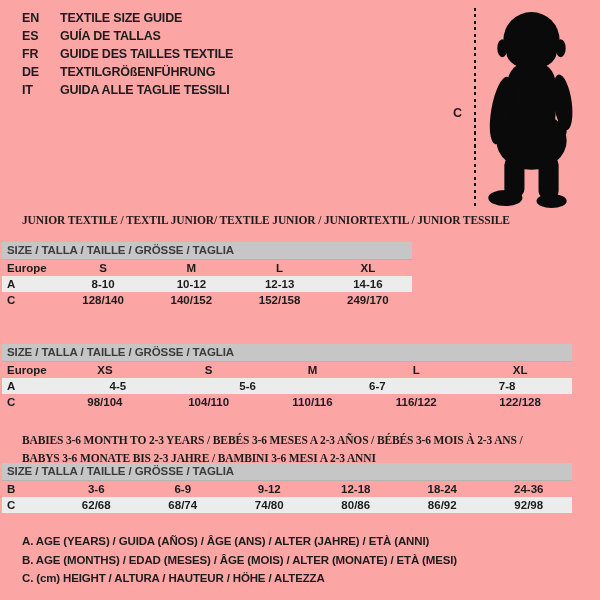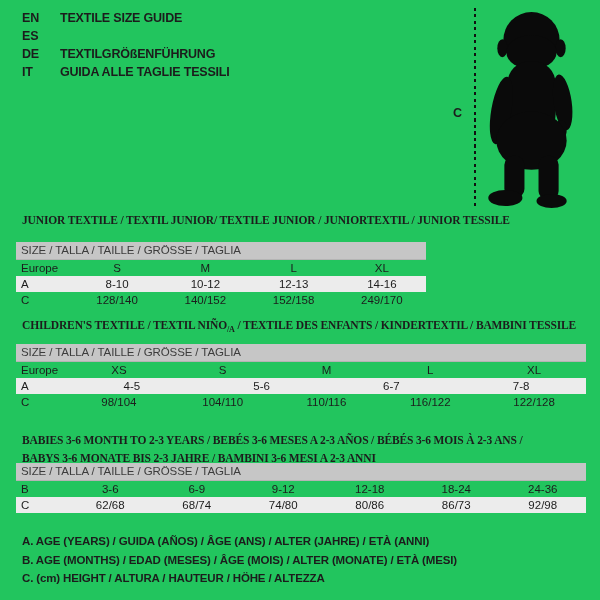--- a/index.html
+++ b/index.html
@@ -1,37 +1,37 @@
 <!DOCTYPE html>
 <html><head>
 <meta charset="utf-8">
 <style>
   html,body{margin:0;padding:0;background:#fff;}
   .canvas{
-    position:relative;width:600px;height:600px;background:#22c55e;overflow:hidden;
+    position:relative;width:600px;height:600px;background:#fca5a5;overflow:hidden;
     font-family:"Liberation Sans", sans-serif;color:#1c1c1c;
     -webkit-font-smoothing:antialiased;
   }
   
   .legend{position:absolute;left:22px;top:9px;}
   .legend-row{display:flex;height:18px;line-height:18px;font-size:12.5px;font-weight:bold;letter-spacing:-0.2px;}
   .legend-code{width:38px;}
   
   .measure-line{
     position:absolute;left:474px;top:8px;width:2px;height:200px;
     background:repeating-linear-gradient(to bottom,#111 0 3px,transparent 3px 6.5px);
   }
   .measure-label{position:absolute;left:453px;top:106px;font-size:12.5px;font-weight:bold;}
   .baby-svg{position:absolute;left:480px;top:7px;}
   
   .section-title{position:absolute;left:22px;font-size:11.5px;font-weight:bold;letter-spacing:-0.15px;white-space:nowrap;font-family:Liberation Serif, serif;}
   .section-title .twoline{line-height:17.5px;}
   sub.small-sub{font-size:8px;}
   
-  .table{position:absolute;left:16px;}
+  .table{position:absolute;left:2px;font-weight:bold;}
   .t1{width:410px;} .t2{width:570px;} .t3{width:570px;}
   .thead{
     height:17px;line-height:17px;background:#c6c6c6;color:#3c3c3c;
     font-size:11.5px;padding-left:5px;border-bottom:1px solid #b4b4b4;
     letter-spacing:-0.1px;
   }
   .trow{display:flex;height:16px;line-height:16px;font-size:11.5px;justify-content:space-between;}
   .trow.alt{background:#ececec;}
   .rlabel{padding-left:5px;}
   .t1 .rlabel{width:52px;}
@@ -46,20 +46,25 @@
 
 <div class="canvas">
 
   <div class="legend">
     <div class="legend-row">
       <span class="legend-code">EN</span>
       <span>TEXTILE SIZE GUIDE</span>
     </div>
     <div class="legend-row">
       <span class="legend-code">ES</span>
+      <span>GUÍA DE TALLAS</span>
+    </div>
+    <div class="legend-row">
+      <span class="legend-code">FR</span>
+      <span>GUIDE DES TAILLES TEXTILE</span>
     </div>
     <div class="legend-row">
       <span class="legend-code">DE</span>
       <span>TEXTILGRÖßENFÜHRUNG</span>
     </div>
     <div class="legend-row">
       <span class="legend-code">IT</span>
       <span>GUIDA ALLE TAGLIE TESSILI</span>
     </div>
   </div>
@@ -103,23 +108,20 @@
     </div>
     <div class="trow">
       <span class="rlabel">C</span>
       <span class="cell">128/140</span>
       <span class="cell">140/152</span>
       <span class="cell">152/158</span>
       <span class="cell">249/170</span>
     </div>
   </div>
 
-  <div class="section-title" style="top:319px">
-    <span>CHILDREN'S TEXTILE / TEXTIL NIÑO</span><sub class="small-sub">/A</sub><span> / TEXTILE DES ENFANTS / KINDERTEXTIL / BAMBINI TESSILE</span>
-  </div>
   <div class="table t2" style="top:344px">
     <div class="thead">SIZE / TALLA / TAILLE / GRÖSSE / TAGLIA</div>
     <div class="trow">
       <span class="rlabel">Europe</span>
       <span class="cell">XS</span>
       <span class="cell">S</span>
       <span class="cell">M</span>
       <span class="cell">L</span>
       <span class="cell">XL</span>
     </div>
@@ -154,21 +156,21 @@
       <span class="cell">12-18</span>
       <span class="cell">18-24</span>
       <span class="cell">24-36</span>
     </div>
     <div class="trow alt">
       <span class="rlabel">C</span>
       <span class="cell">62/68</span>
       <span class="cell">68/74</span>
       <span class="cell">74/80</span>
       <span class="cell">80/86</span>
-      <span class="cell">86/73</span>
+      <span class="cell">86/92</span>
       <span class="cell">92/98</span>
     </div>
   </div>
 
   <div class="footnotes">
     <div class="footnote">A. AGE (YEARS) / GUIDA (AÑOS) / ÂGE (ANS) / ALTER (JAHRE) / ETÀ (ANNI)</div>
     <div class="footnote">B. AGE (MONTHS) / EDAD (MESES) / ÂGE (MOIS) / ALTER (MONATE) / ETÀ (MESI)</div>
     <div class="footnote">C. (cm) HEIGHT / ALTURA / HAUTEUR / HÖHE / ALTEZZA</div>
   </div>
 

